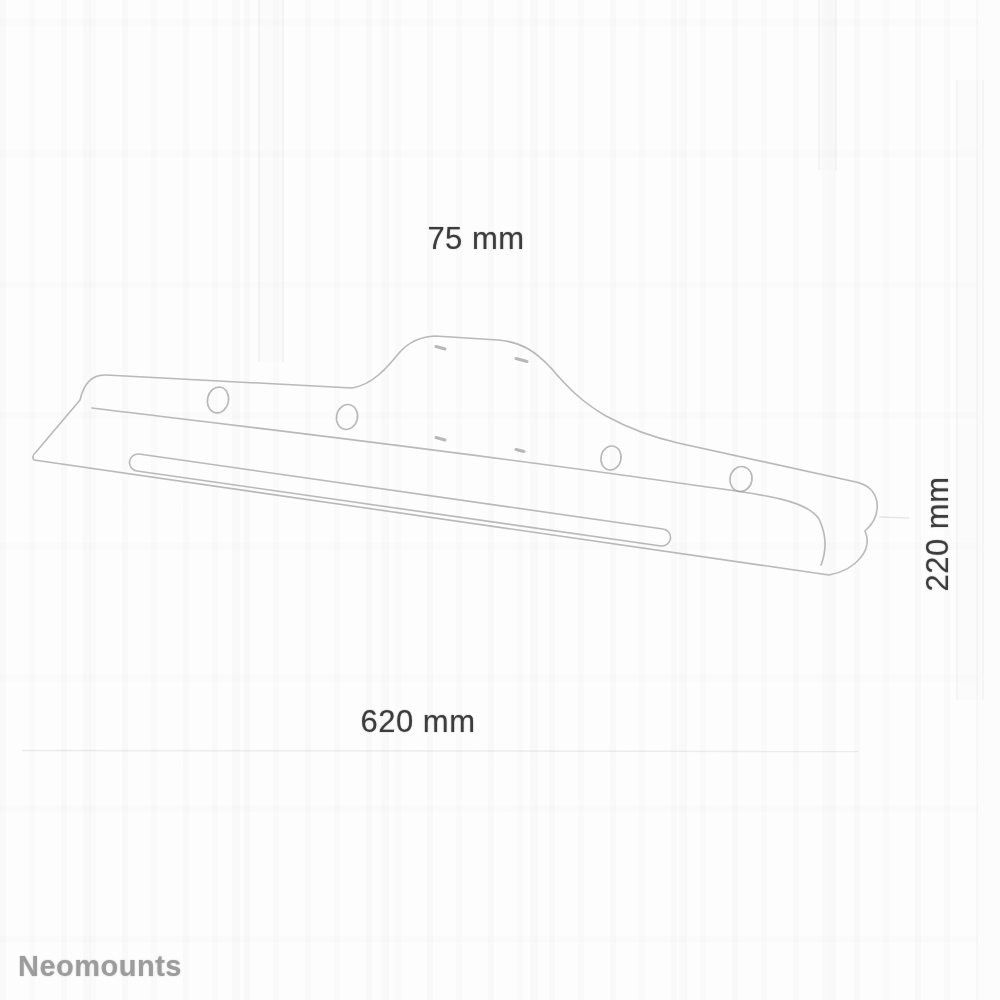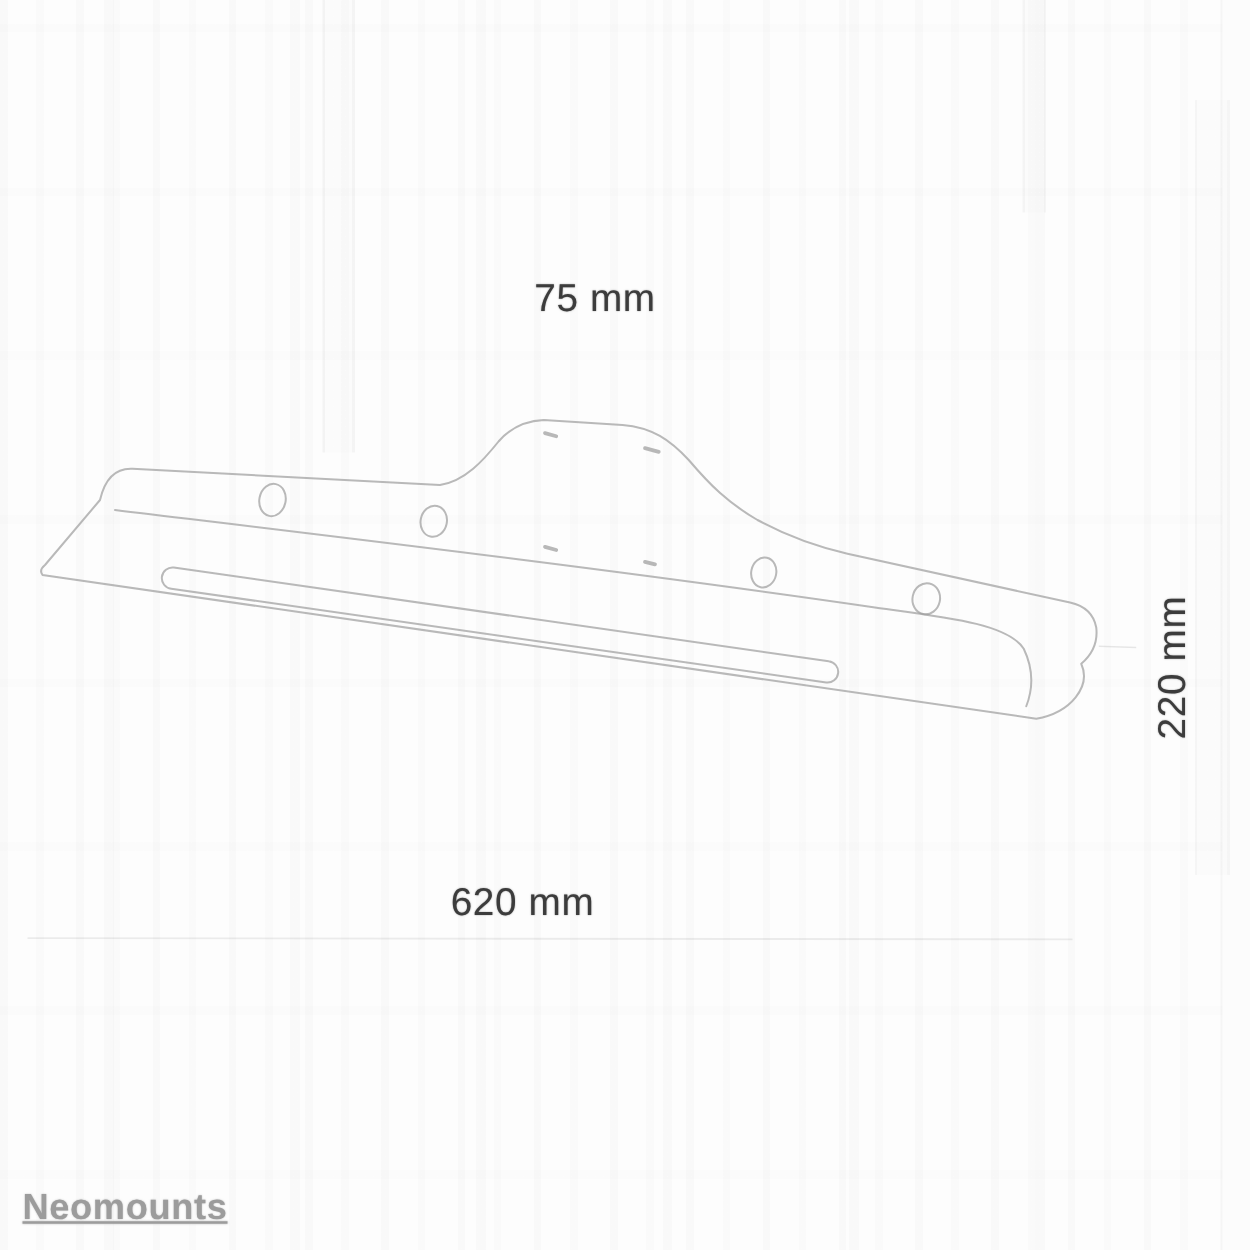--- a/index.html
+++ b/index.html
@@ -65,21 +65,20 @@
     transform-origin: 50% 50%;
   }
   .brand-logo {
     position: absolute;
     left: 18px; top: 950px;
     font-size: 29px;
     font-weight: bold;
     letter-spacing: 0.5px;
     color: #9c9c9c;
     text-shadow: 0 0 1.5px rgba(150,150,150,0.6);
-    text-decoration: underline;
   }
 </style>
 </head>
 <body>
 
 <div class="stage">
 
   <div class="artifact-band band-a"></div>
   <div class="artifact-band band-b"></div>
   <div class="artifact-band band-c"></div>

